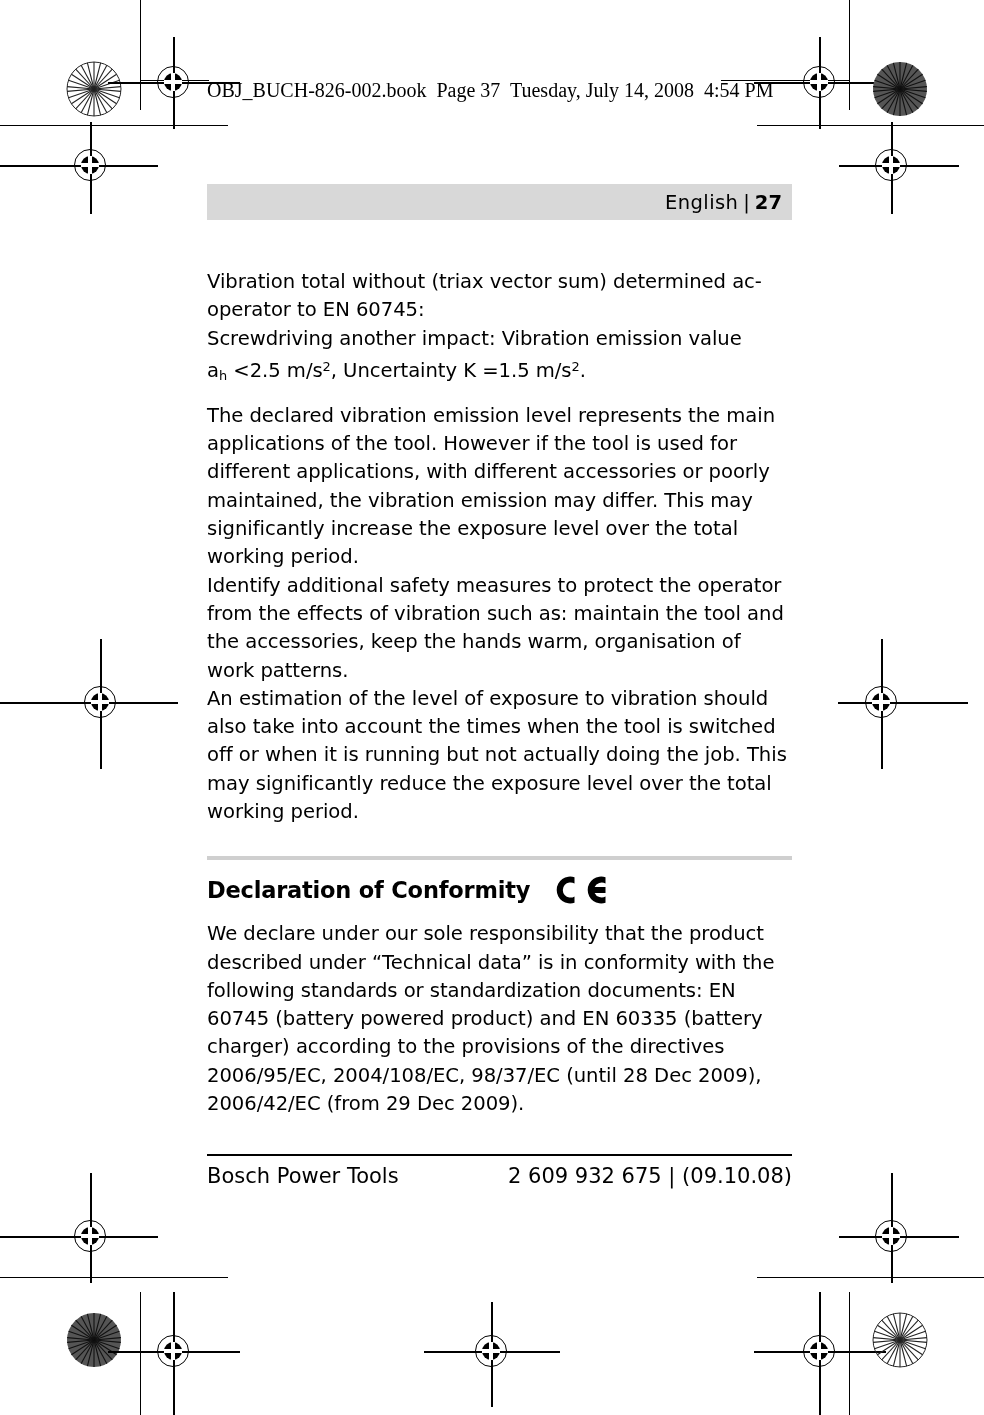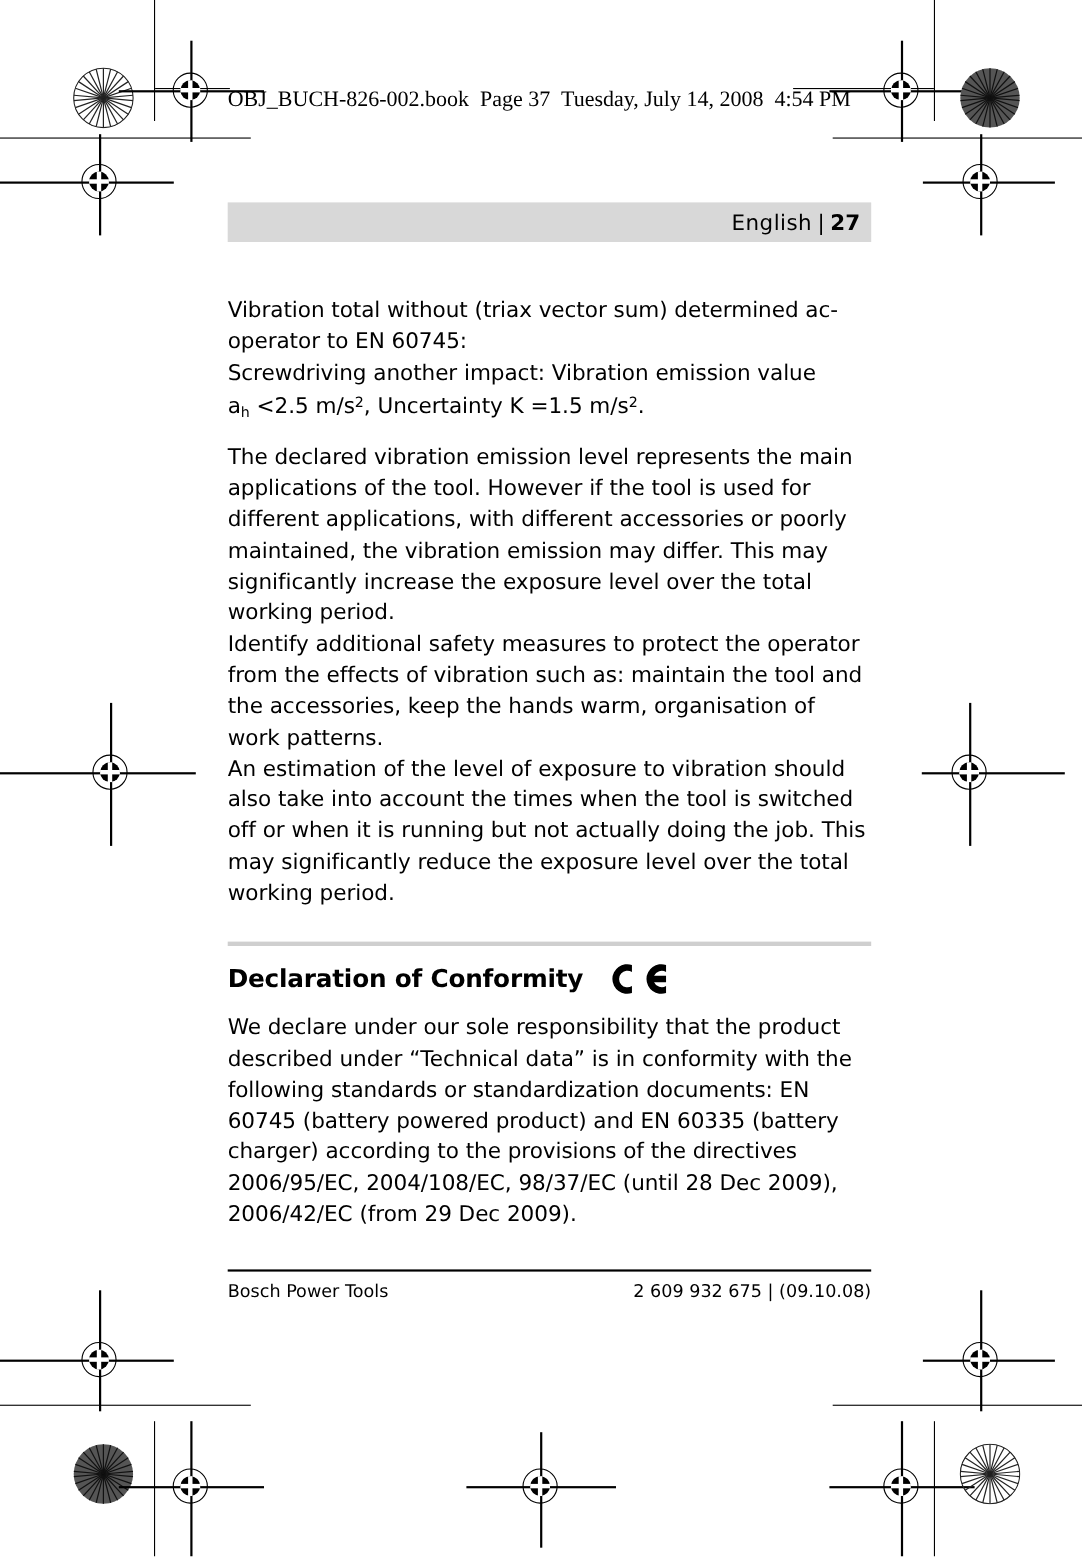--- a/index.html
+++ b/index.html
@@ -133,21 +133,21 @@
   #footer-rule {
     height: 2px;
     background: #000;
     margin-top: 36px;
   }
   #footer-row {
     display: flex;
     justify-content: space-between;
     align-items: baseline;
     margin-top: 8px;
-    font-size: 16px;
+    font-size: 21px;
   }
 </style>
 </head>
 <body>
 
 <div class="rule h" style="left:0px;   top:125px;  width:228px;"></div>
 <div class="rule h" style="left:757px; top:125px;  width:227px;"></div>
 <div class="rule h" style="left:0px;   top:1277px; width:228px;"></div>
 <div class="rule h" style="left:757px; top:1277px; width:227px;"></div>
 

